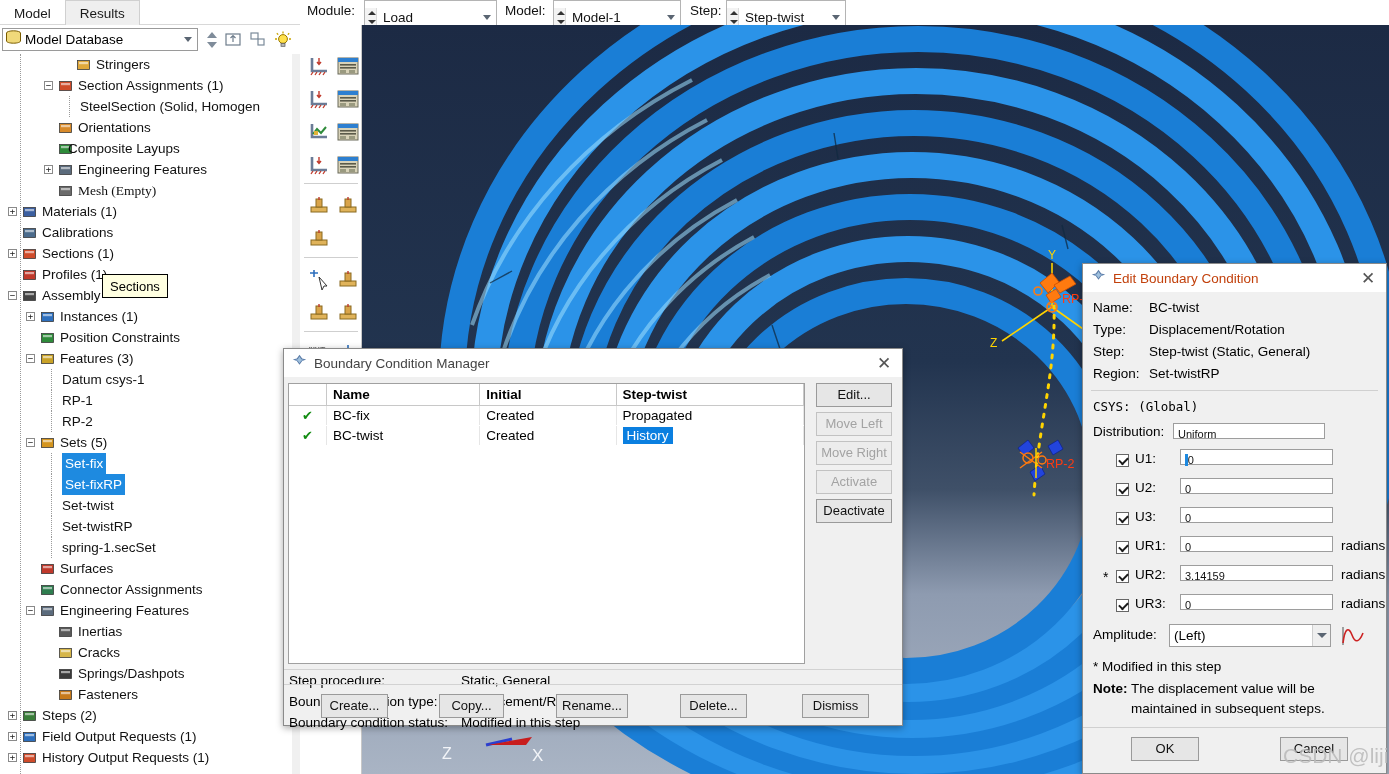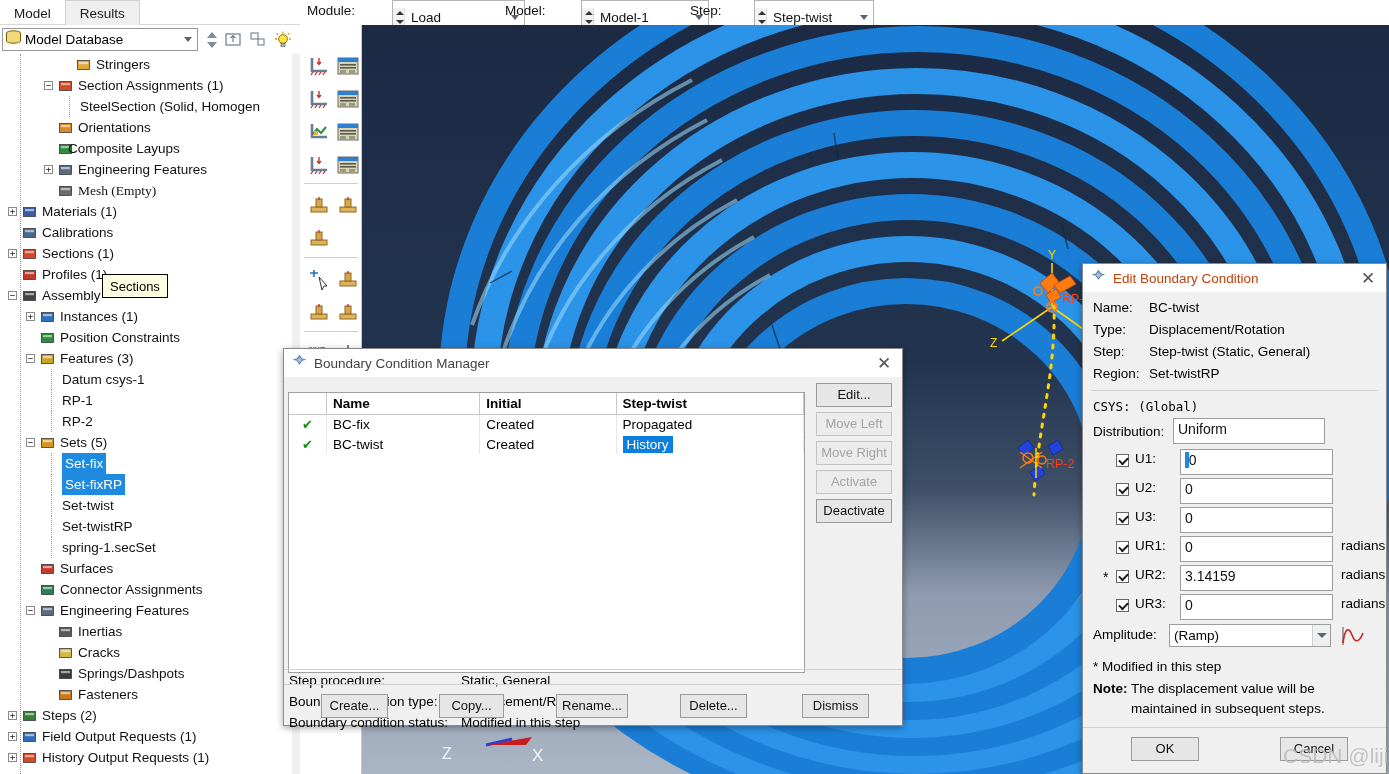--- a/index.html
+++ b/index.html
@@ -25,21 +25,21 @@
   .tab.active { background:#efefef; border:1px solid #d0d0d0; border-bottom:none; height:25px;}
   
   #modulebar {
     position:absolute; left:300px; top:0px; width:1089px; height:25px;
     background:#ffffff;
   }
   .mbl { position:absolute; top:3px; font-size:13.5px; color:#111; }
   .mcombo {
     position:absolute; top:0px; height:35px; background:#fff;
     border:1px solid #b4b4b4; display:flex; align-items:center;
-    font-size:13.5px; color:#111;margin-left:28px;
+    font-size:13.5px; color:#111;
   }
   .spinner { width:12px; height:19px; position:relative; flex:0 0 12px; background:#f3f3f3; border-right:1px solid #dcdcdc;}
   .spinner:before, .spinner:after{
     content:""; position:absolute; left:3px; border-left:4px solid transparent; border-right:4px solid transparent;
   }
   .spinner:before{ top:3px; border-bottom:4px solid #333; }
   .spinner:after{ bottom:3px; border-top:4px solid #333; }
   .mcombo .ctext{ flex:1; padding-left:6px; white-space:nowrap; overflow:hidden;}
   .carrow{ width:17px; height:19px; flex:0 0 17px; position:relative; }
   .carrow:after{
@@ -113,21 +113,21 @@
   }
   .dlg-title .abqlogo{ margin-right:7px; }
   .dlg-close{
     position:absolute; right:0; top:0; width:36px; height:28px; line-height:28px; text-align:center;
     font-size:17px; color:#555; font-family:"DejaVu Sans", sans-serif;
   }
   
   #bcmgr{ left:283px; top:348px; width:620px; height:378px; }
   #bcmgr .tbl{
     position:absolute; left:4px; top:34px; width:517px; height:281px;
-    background:#fff; border:1px solid #a0a0a0;margin-top:9px;
+    background:#fff; border:1px solid #a0a0a0;
   }
   #bcmgr table{ border-collapse:collapse; width:100%; font-size:13.5px;}
   #bcmgr th{
     font-weight:bold; text-align:left; height:21px; padding:0 6px;
     border-right:1px solid #c8c8c8; border-bottom:1px solid #c8c8c8; background:#fff;
   }
   #bcmgr td{
     height:20px; padding:0 6px; border-right:1px solid #e6e6e6; border-bottom:1px solid #fff;
   }
   #bcmgr td.chk{ width:20px; color:#138c13; text-align:center; padding:0; font-size:13px; border-right:1px solid #e6e6e6;}
@@ -152,22 +152,22 @@
     font-size:13px; text-align:center; line-height:22px; color:#111;
   }
   
   #editbc{ left:1082px; top:263px; width:305px; height:511px; background:#f0f0f0; }
   #editbc .field-row{ height:22px; line-height:22px; font-size:13.5px; padding-left:10px; }
   #editbc .field-row .k{ display:inline-block; width:56px; }
   #editbc hr{ border:none; border-top:1px solid #d0d0d0; margin:5px 8px; }
   .csysline{ font-family:"DejaVu Sans Mono", monospace; font-size:12.5px; padding-left:10px; height:22px; line-height:22px;}
   .distrow{ padding-left:10px; height:26px; display:flex; align-items:center; font-size:13.5px; }
   .txtinput{
-    background:#fff; border:1px solid #9d9d9d; height:26px; line-height:20px;
-    font-size:14px; padding-left:4px; color:#111;
+    background:#fff; border:1px solid #9d9d9d; height:16px; line-height:20px;
+    font-size:11px; padding-left:4px; color:#111;
   }
   .dofrow{ position:relative; height:29px; }
   .cbx{
     position:absolute; left:33px; top:6px; width:13px; height:13px; border:1px solid #666; background:#fff;
   }
   .cbx:after{
     content:""; position:absolute; left:2px; top:2px; width:7px; height:4px;
     border-left:2px solid #1b1b1b; border-bottom:2px solid #1b1b1b; transform:rotate(-45deg);
   }
   .doflbl{ position:absolute; left:52px; top:3px; font-size:13.5px;}
@@ -818,21 +818,21 @@
         <span class="cbx"></span>
         <span class="doflbl">UR3:</span>
         <span class="txtinput dofinput">0</span>
         <span class="dofunit">radians</span>
       </div>
     </div>
 
   <div style="position:relative; height:30px;">
     <span style="position:absolute; left:10px; top:5px; font-size:13.5px;">Amplitude:</span>
     <span class="combo" style="position:absolute; left:86px; top:2px; width:162px;">
-      <span>(Ramp)</span>
+      <span>(Left)</span>
       <span class="arw"></span>
     </span>
     <span style="position:absolute; left:256px; top:1px;">
       <svg width="28" height="26" viewBox="0 0 28 26">
         <path d="M4 4 V22" stroke="#6a6a6a" stroke-width="1.2" fill="none"></path>
         <path d="M4 20 C6 4, 10 4, 13 12 C16 20, 20 20, 24 10" stroke="#cc2222" stroke-width="1.6" fill="none"></path>
       </svg>
     </span>
   </div>
 

